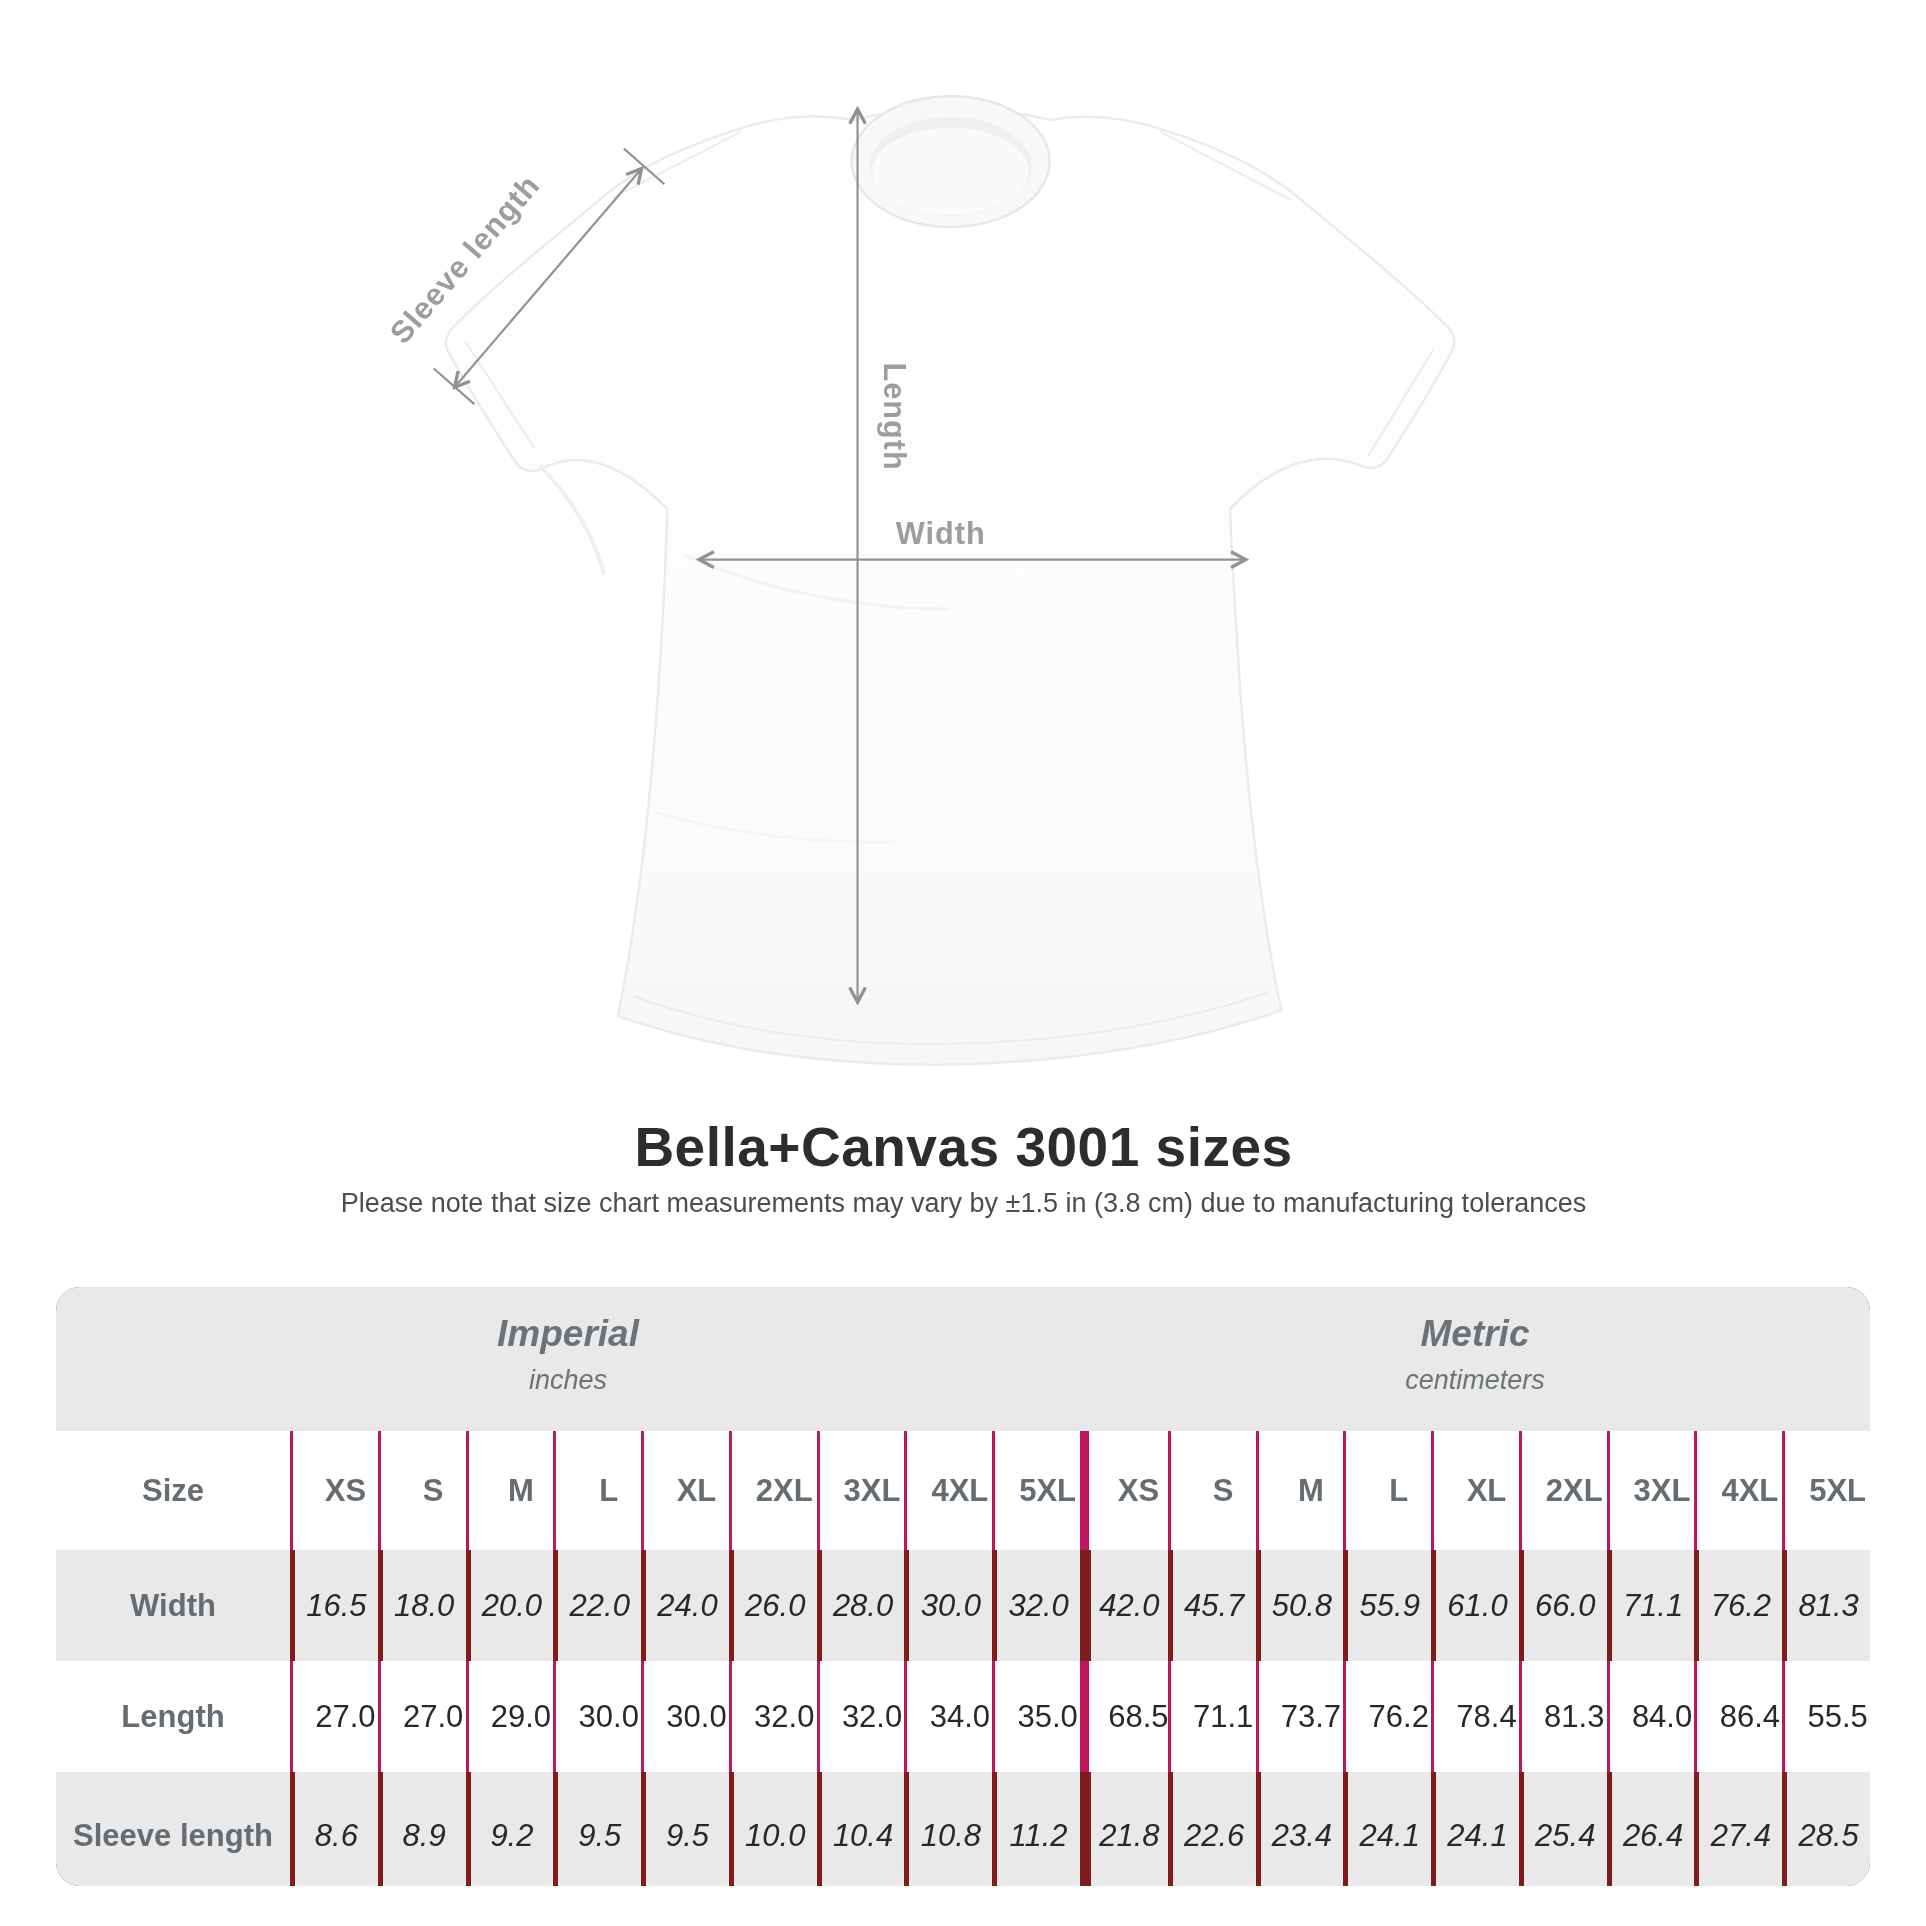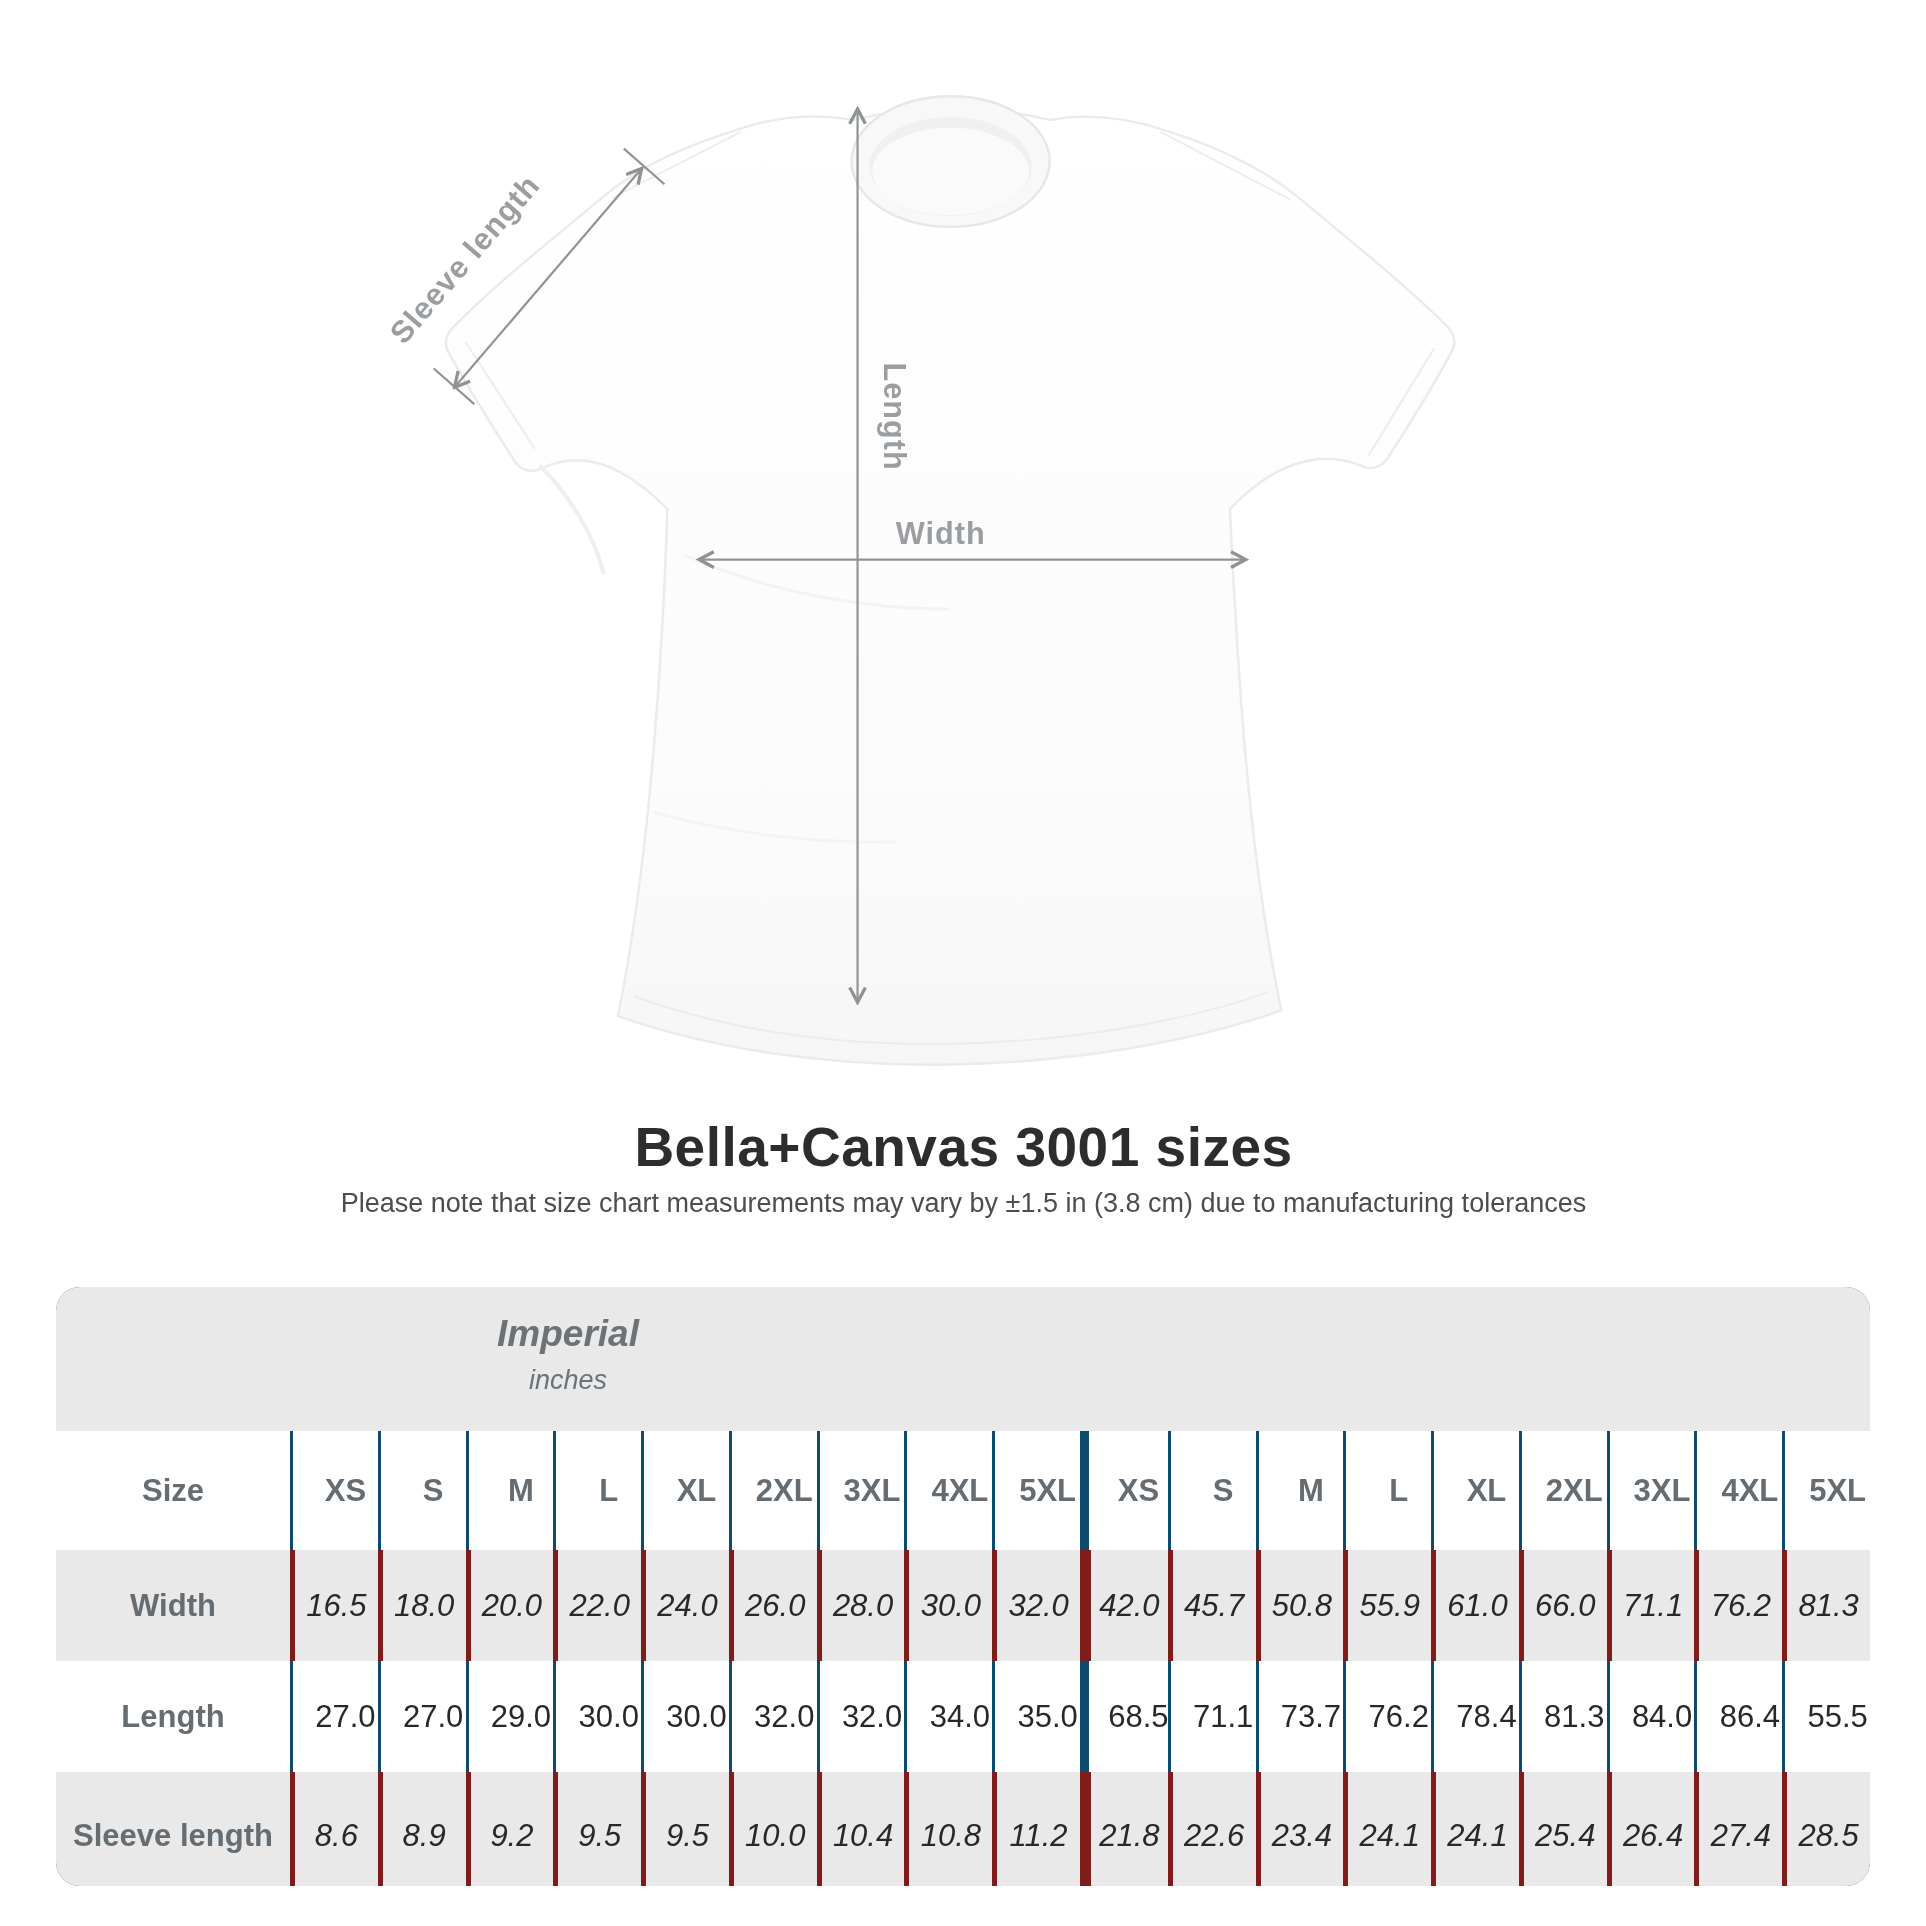--- a/index.html
+++ b/index.html
@@ -43,21 +43,21 @@
     box-sizing:border-box;min-width:0;
   }
   .group-cell{padding-bottom:10px;}
   .g-label{font-size:37px;font-weight:700;font-style:italic;color:#6c7378;}
   .g-sub{font-size:27px;font-style:italic;color:#6c7378;margin-top:10px;}
 
   .c-label{font-size:31px;font-weight:700;color:#666d72;}
   .size-cell{font-size:31px;font-weight:700;color:#666d72;}
   .val-cell{font-size:31px;font-weight:400;color:#26282a;}
 
-  .white .c-val{border-left:3px solid #0c4a6e;padding-left:20px;}
+  .white .c-val{border-left:3px solid #be185d;padding-left:20px;}
   .white .c-val.metric-start{border-left-width:9px;}
   .gray .c-val{border-left:5px solid #7f1d1d;font-style:italic;}
   .gray .c-val.metric-start{border-left-width:11px;}
 
   .shirt-label{font-size:31px;font-weight:700;fill:#9b9ea1;letter-spacing:1px;}
 </style>
 </head>
 <body>
 
 <div class="page">
@@ -128,20 +128,24 @@
 
   <div class="title">Bella+Canvas 3001 sizes</div>
   <div class="subtitle">Please note that size chart measurements may vary by ±1.5 in (3.8 cm) due to manufacturing tolerances</div>
 
   <div class="table-wrap">
     <div class="grid-row group-row">
       <div class="cell group-cell">
         <div class="g-label">Imperial</div>
         <div class="g-sub">inches</div>
       </div>
+      <div class="cell group-cell">
+        <div class="g-label">Metric</div>
+        <div class="g-sub">centimeters</div>
+      </div>
     </div>
     <div class="grid-row data-row white r0" id="sizeRow">
         <div class="cell c-label">Size</div>
         <div class="cell c-val size-cell">XS</div>
         <div class="cell c-val size-cell">S</div>
         <div class="cell c-val size-cell">M</div>
         <div class="cell c-val size-cell">L</div>
         <div class="cell c-val size-cell">XL</div>
         <div class="cell c-val size-cell">2XL</div>
         <div class="cell c-val size-cell">3XL</div>

